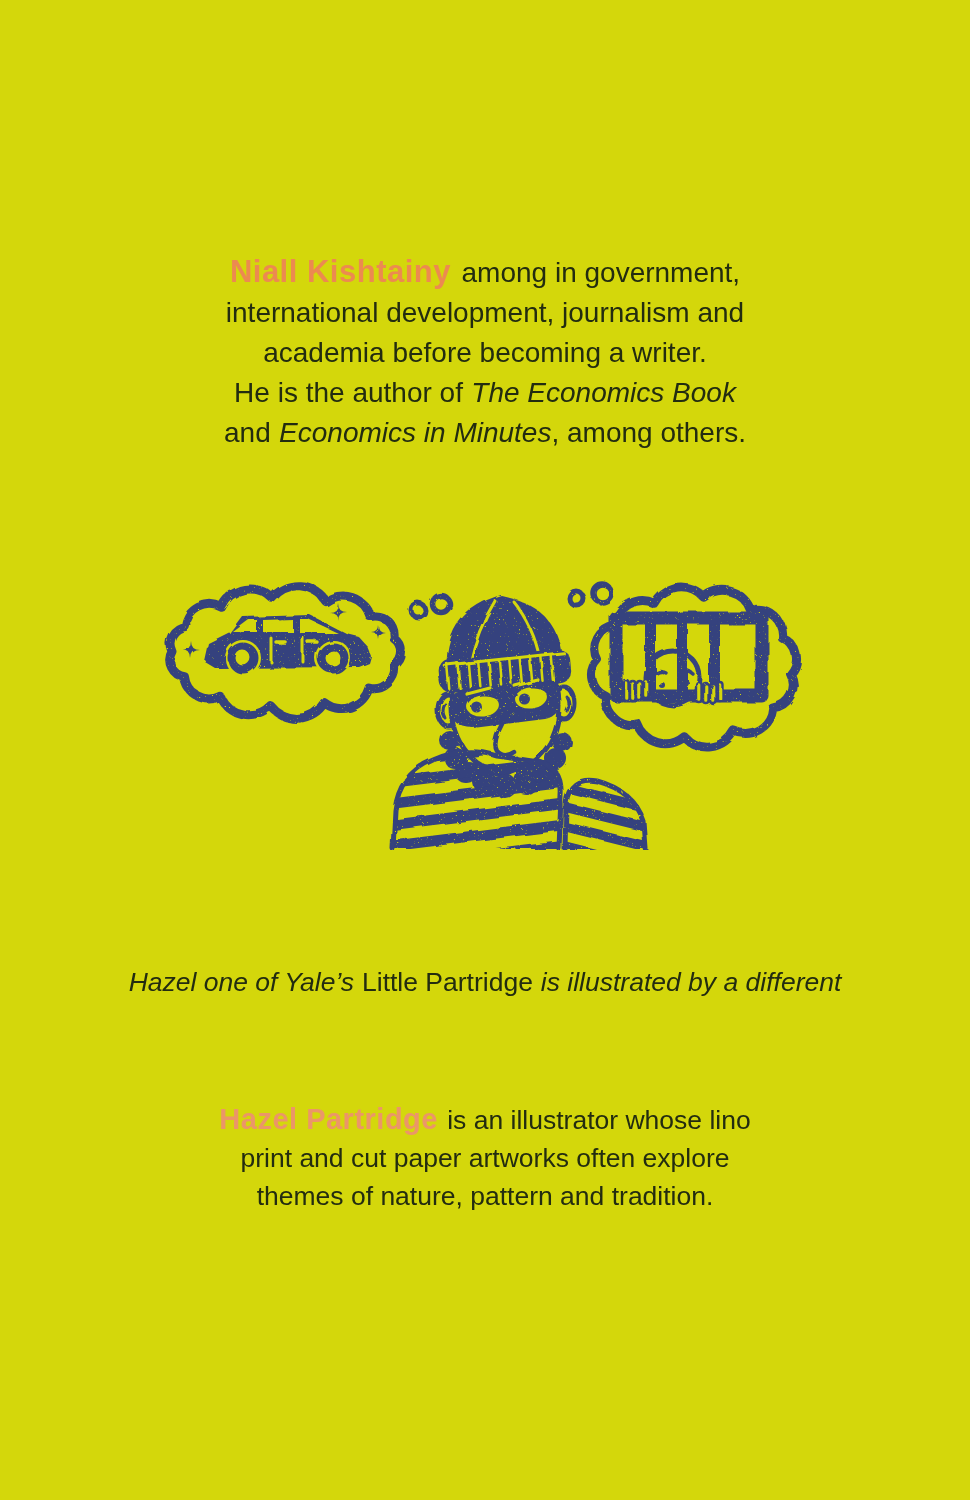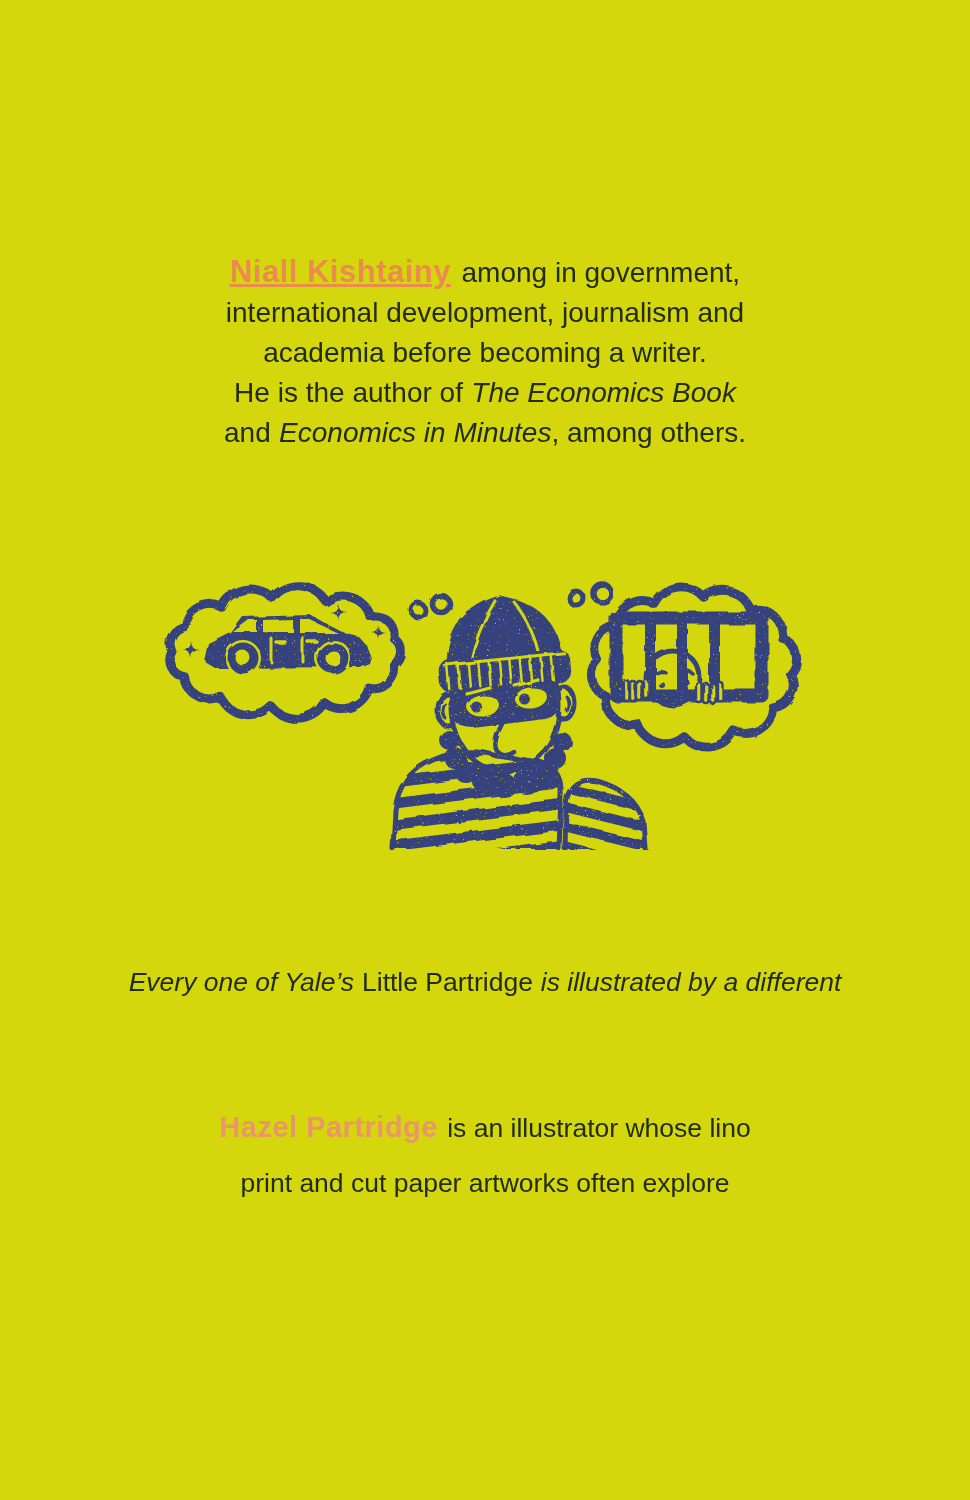--- a/index.html
+++ b/index.html
@@ -10,26 +10,26 @@
     --accent-soft:#eb9668;
   }
   html,body{margin:0;padding:0;background:var(--bg);}
   .cover{
     position:relative;width:970px;height:1500px;background:var(--bg);
     overflow:hidden;font-family:"Liberation Sans",sans-serif;color:var(--ink);
   }
   .textblock{position:absolute;left:10px;width:950px;text-align:center;}
   .textblock p{margin:0;}
   .author-block{top:252px;font-size:28px;line-height:40px;font-weight:500;}
-  .author-name{font-size:31px;font-weight:bold;color:var(--accent);margin-right:.34em;letter-spacing:.5px;text-decoration:underline;}
+  .author-name{font-size:31px;font-weight:bold;color:var(--accent);margin-right:.34em;letter-spacing:.5px;}
   .book-title{font-style:italic;}
   .sp-l{margin-left:.30em;text-align:center;}
   .series-block{top:963px;font-size:26.5px;line-height:38px;font-style:italic;font-weight:500;}
   .series-block .upright{font-style:normal;margin-left:.30em;margin-right:.30em;}
-  .illustrator-block{top:1100px;font-size:26.5px;line-height:55px;font-weight:500;}
+  .illustrator-block{top:1100px;font-size:26.5px;line-height:38px;font-weight:500;}
   .illustrator-name{font-size:29px;font-weight:bold;color:var(--accent-soft);margin-right:.32em;letter-spacing:.5px;}
   .illustration{position:absolute;left:145px;top:570px;width:680px;height:280px;margin:0;}
   .illustration svg{display:block;width:100%;height:100%;}
   .ink{fill:var(--navy);}
   .ink-s{stroke:var(--navy);fill:none;}
   .bg-f{fill:var(--bg);}
   .bg-fs{fill:var(--bg);stroke:var(--navy);}
   .bg-s{stroke:var(--bg);fill:none;}
 </style>
 </head>
@@ -191,21 +191,22 @@
                 <rect x="398" y="299" width="127" height="9.5" transform="rotate(14 460 240)"></rect>
               </g>
             <path class="ink-s" stroke-width="5" d="M420 279 L421 234 Q424 206 452 211 Q489 221 499 252 L501 279"></path>
           </g>
         </g>
       </g>
     </svg>
   </figure>
 
   <section class="textblock series-block">
-    <p><span>Every one of Yale’s</span><span class="upright">Little Partridge</span><span>is illustrated by a different</span></p>
+    <p><span>Hazel one of Yale’s</span><span class="upright">Little Partridge</span><span>is illustrated by a different</span></p>
   </section>
 
   <section class="textblock illustrator-block">
     <p><span class="illustrator-name">Hazel Partridge</span><span>is an illustrator whose lino</span></p>
     <p>print and cut paper artworks often explore</p>
+    <p>themes of nature, pattern and tradition.</p>
   </section>
 
 </div>
 
 </body></html>

